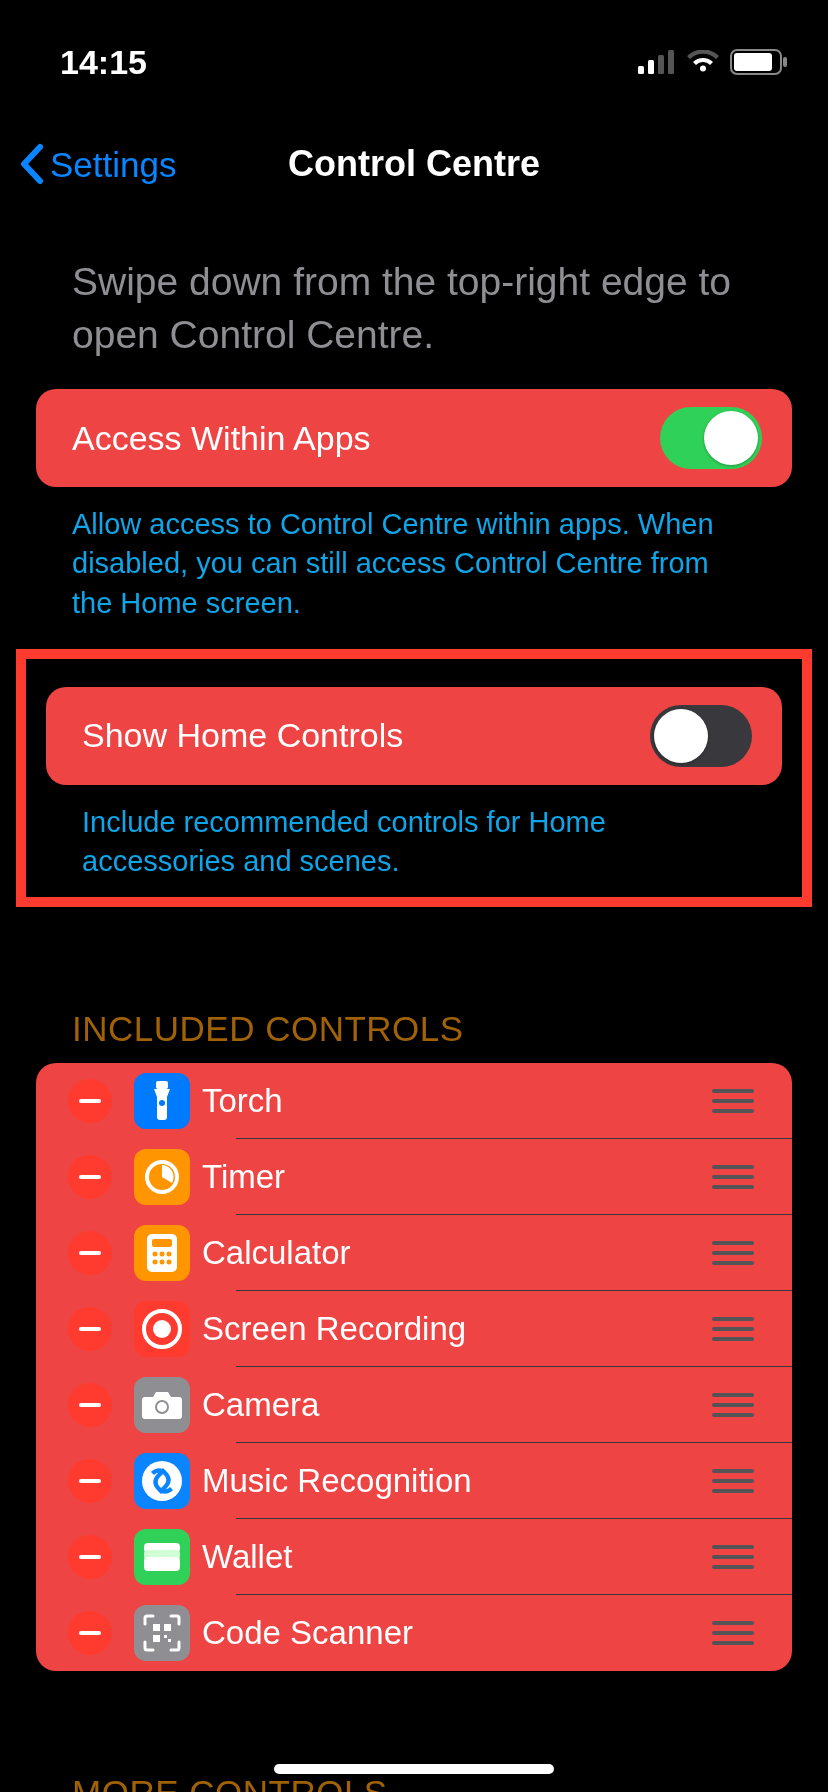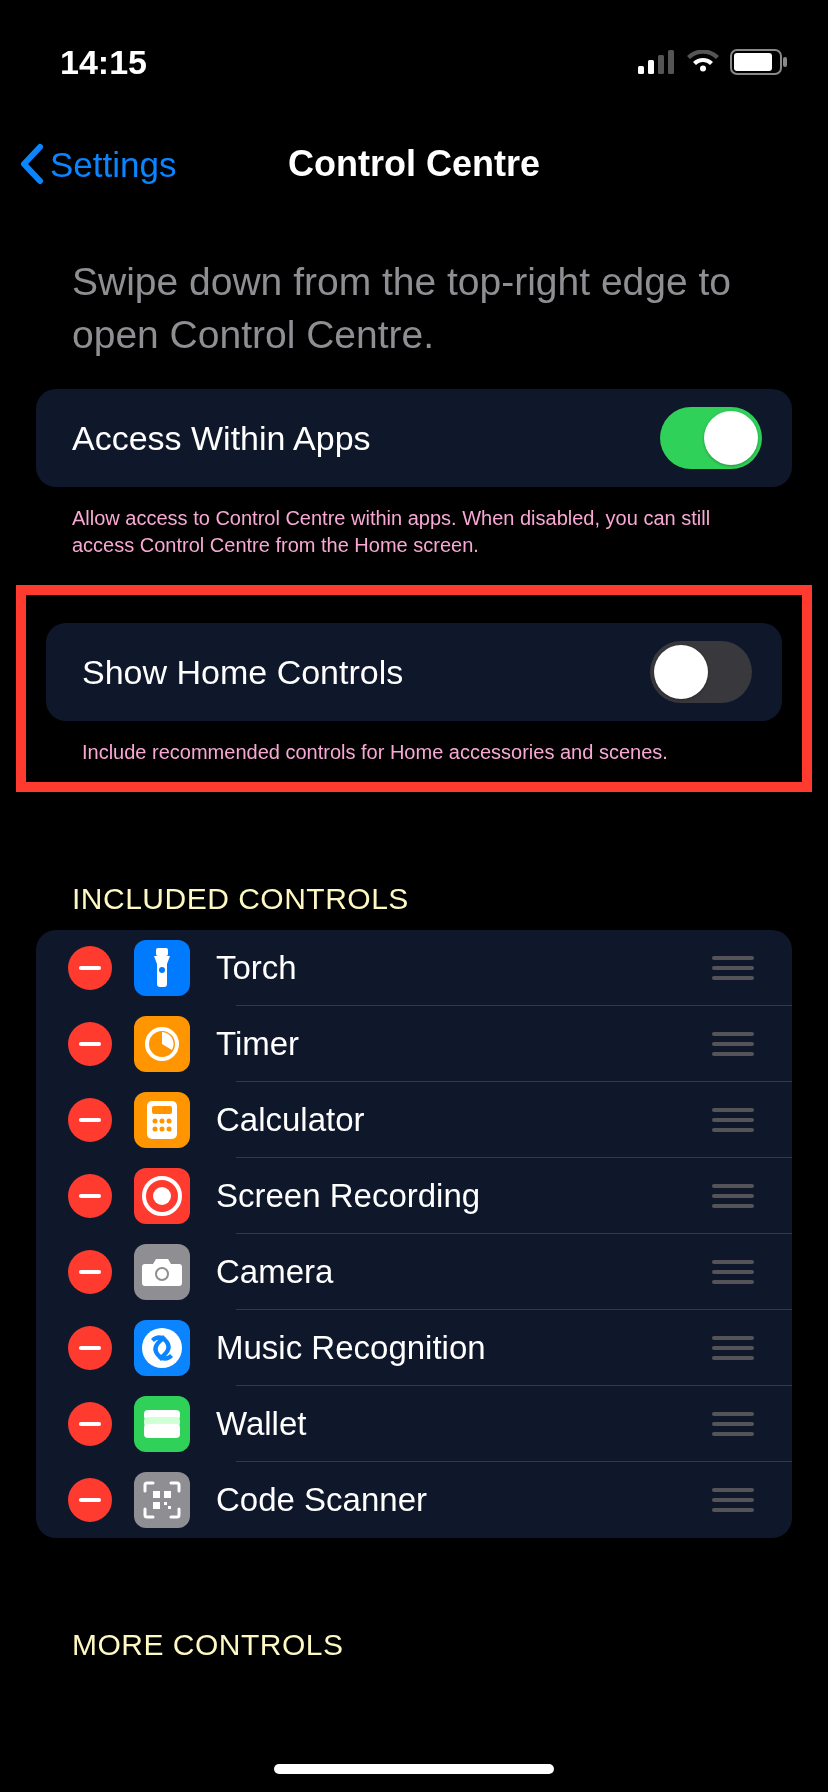--- a/index.html
+++ b/index.html
@@ -54,36 +54,37 @@
   .content { padding: 0 36px; }
 
   .section-desc {
     color: #8e8e93;
     font-size: 39px;
     line-height: 1.35;
     padding: 48px 36px 28px 36px;
   }
 
   .section-footer {
-    color: #f9a8d4;
-    font-size: 20px;
+    color: #0ea5e9;
+    font-size: 29px;
     line-height: 1.35;
     padding: 18px 36px 0 36px;
   }
 
   .section-header {
-    color: #fef9c3;
-    font-size: 30px;
+    color: #a16207;
+    font-size: 35px;
     letter-spacing: 0.5px;
     padding: 0 36px 14px 36px;
     text-transform: uppercase;
+    margin-top: 12px;
   }
 
   .cell-group {
-    background: #0f172a;
+    background: #ef4444;
     border-radius: 20px;
     overflow: hidden;
   }
 
   .cell {
     display: flex;
     align-items: center;
     padding: 18px 30px 18px 36px;
     min-height: 76px;
   }
@@ -153,21 +154,21 @@
     height: 56px;
     border-radius: 12px;
     margin-left: 22px;
     display: flex;
     align-items: center;
     justify-content: center;
     flex: 0 0 auto;
   }
   .list-row .row-label {
     font-size: 33px;
-    margin-left: 26px;
+    margin-left: 12px;
     flex: 1 1 auto;
   }
   .list-row .drag-handle {
     margin-right: 38px;
     flex: 0 0 auto;
     display: flex;
     flex-direction: column;
     gap: 6px;
   }
   .list-row .drag-handle span {

